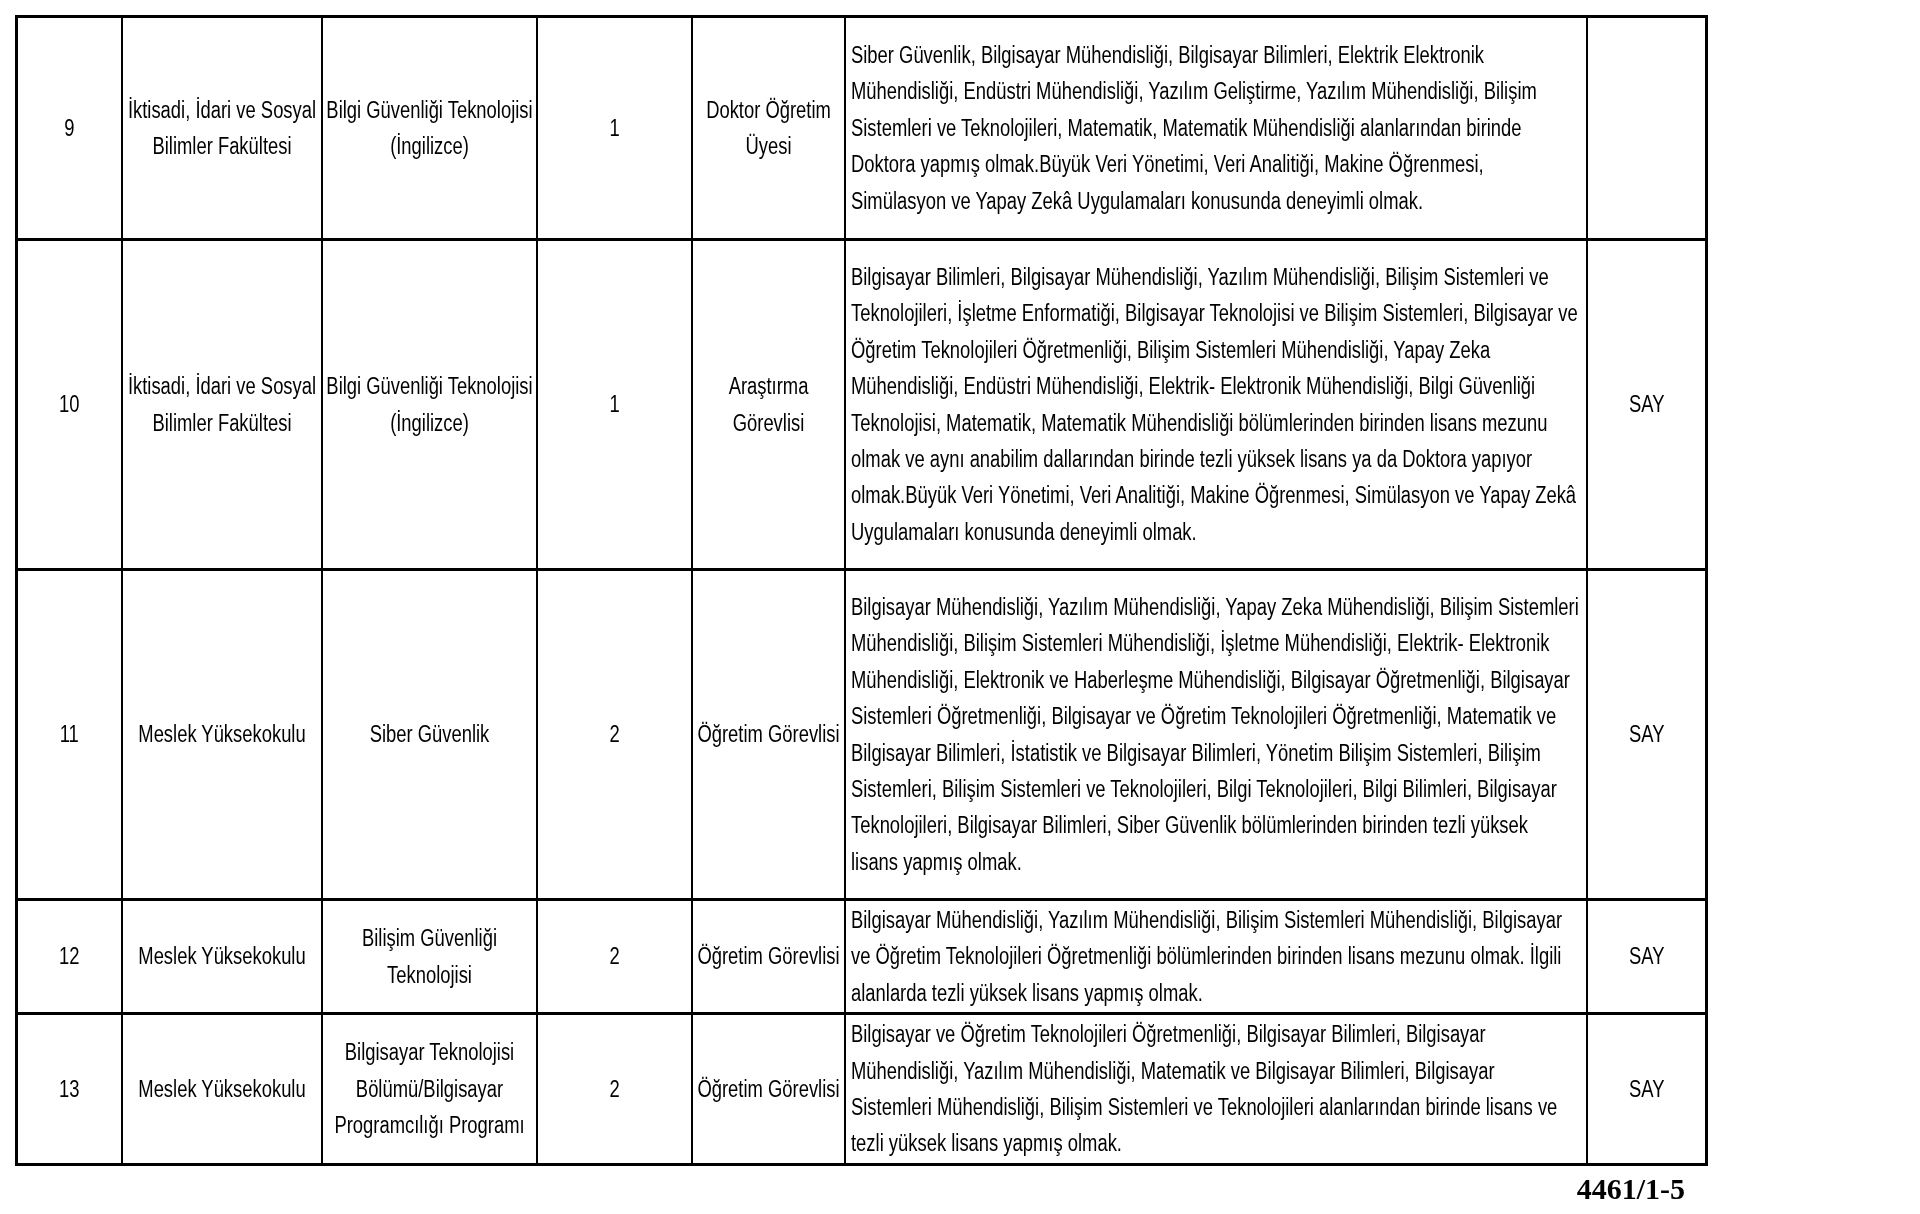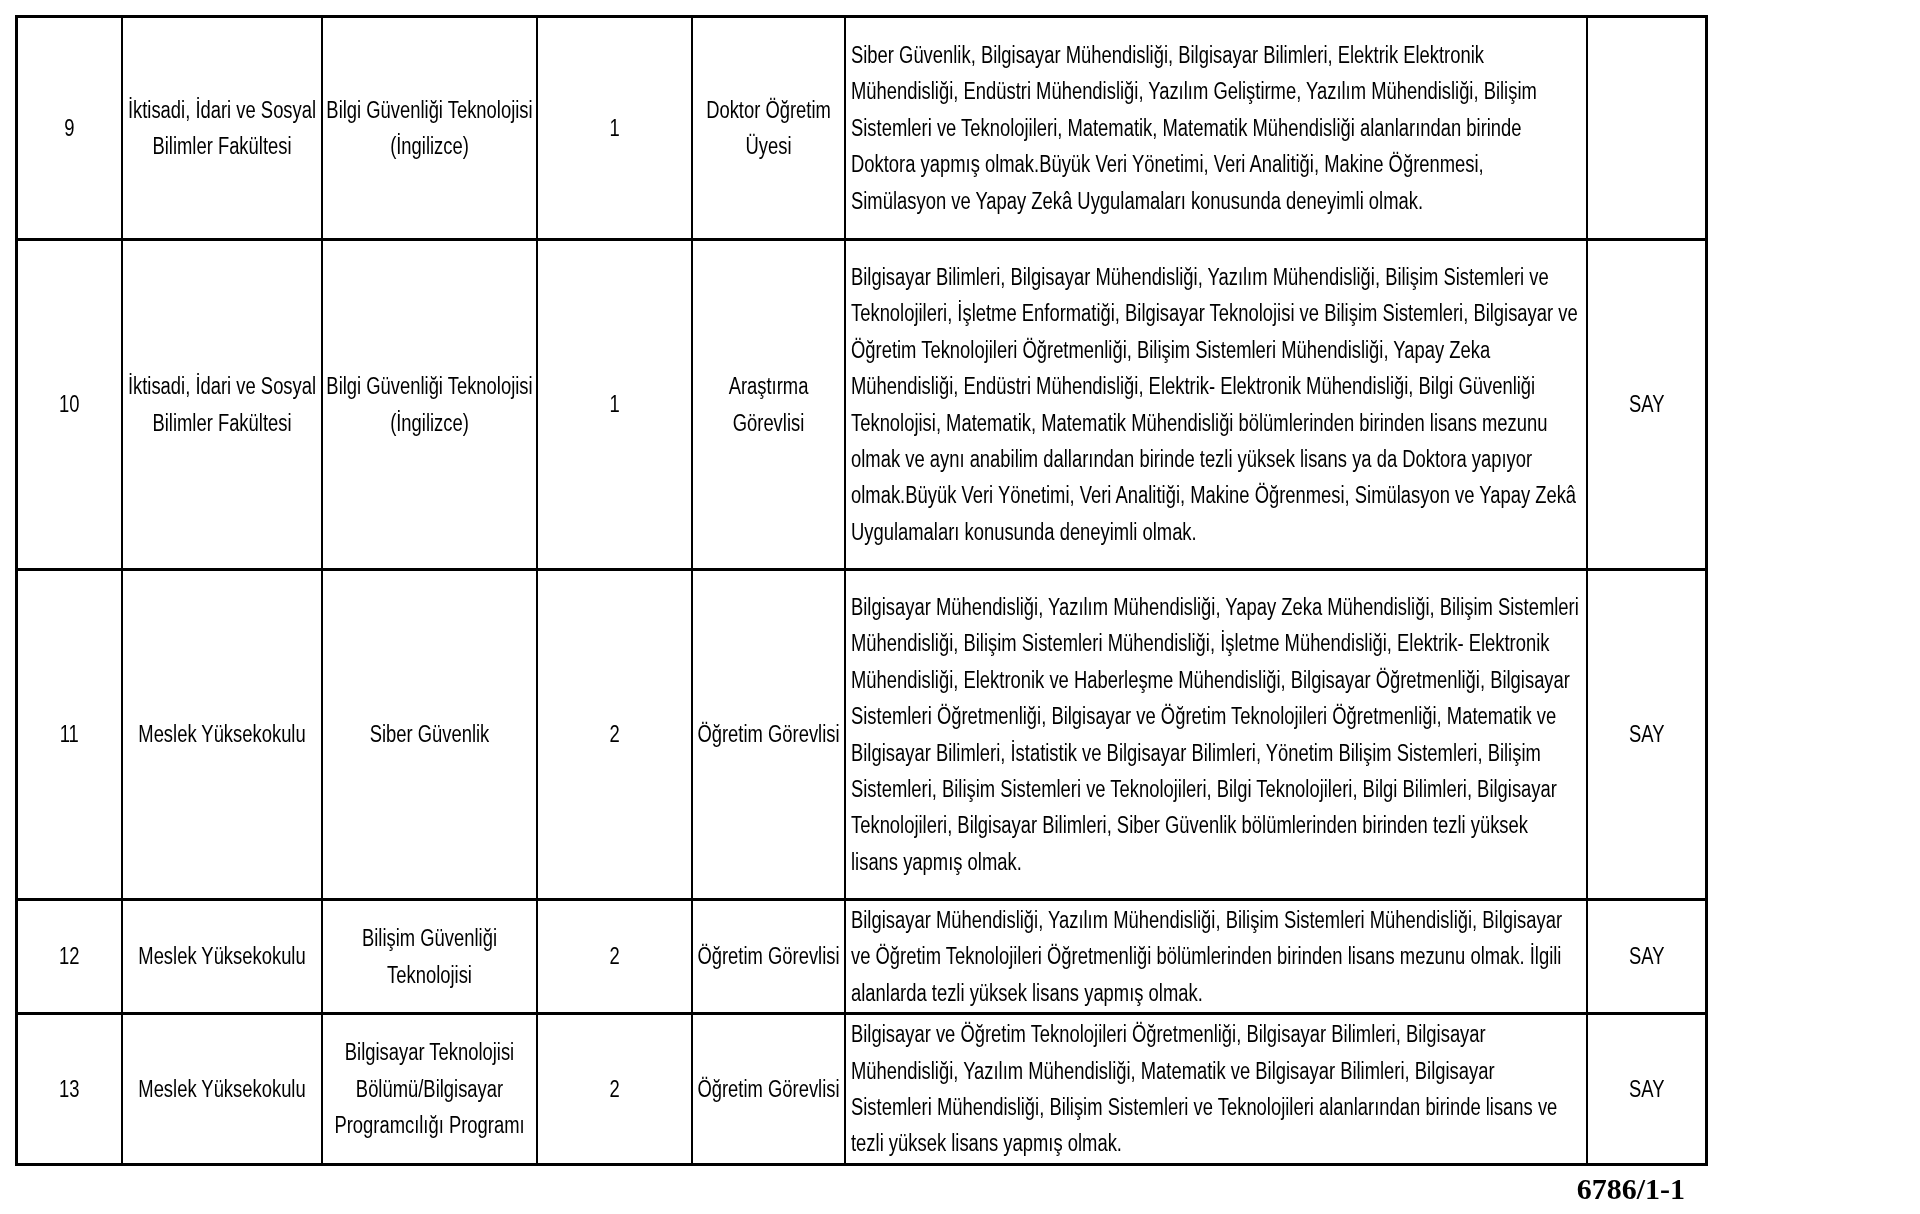--- a/index.html
+++ b/index.html
@@ -201,15 +201,15 @@
     <td class="req">
       <span class="narrow left">Bilgisayar ve Öğretim Teknolojileri Öğretmenliği, Bilgisayar Bilimleri, Bilgisayar Mühendisliği, Yazılım Mühendisliği, Matematik ve Bilgisayar Bilimleri, Bilgisayar Sistemleri Mühendisliği, Bilişim Sistemleri ve Teknolojileri alanlarından birinde lisans ve tezli yüksek lisans yapmış olmak.</span>
     </td>
     <td>
       <span class="narrow center">SAY</span>
     </td>
   </tr>
 </tbody>
   </table>
 
-  <div class="footer-ref">6786/1-1</div>
+  <div class="footer-ref">4461/1-5</div>
 
 </div>
 
 </body></html>

